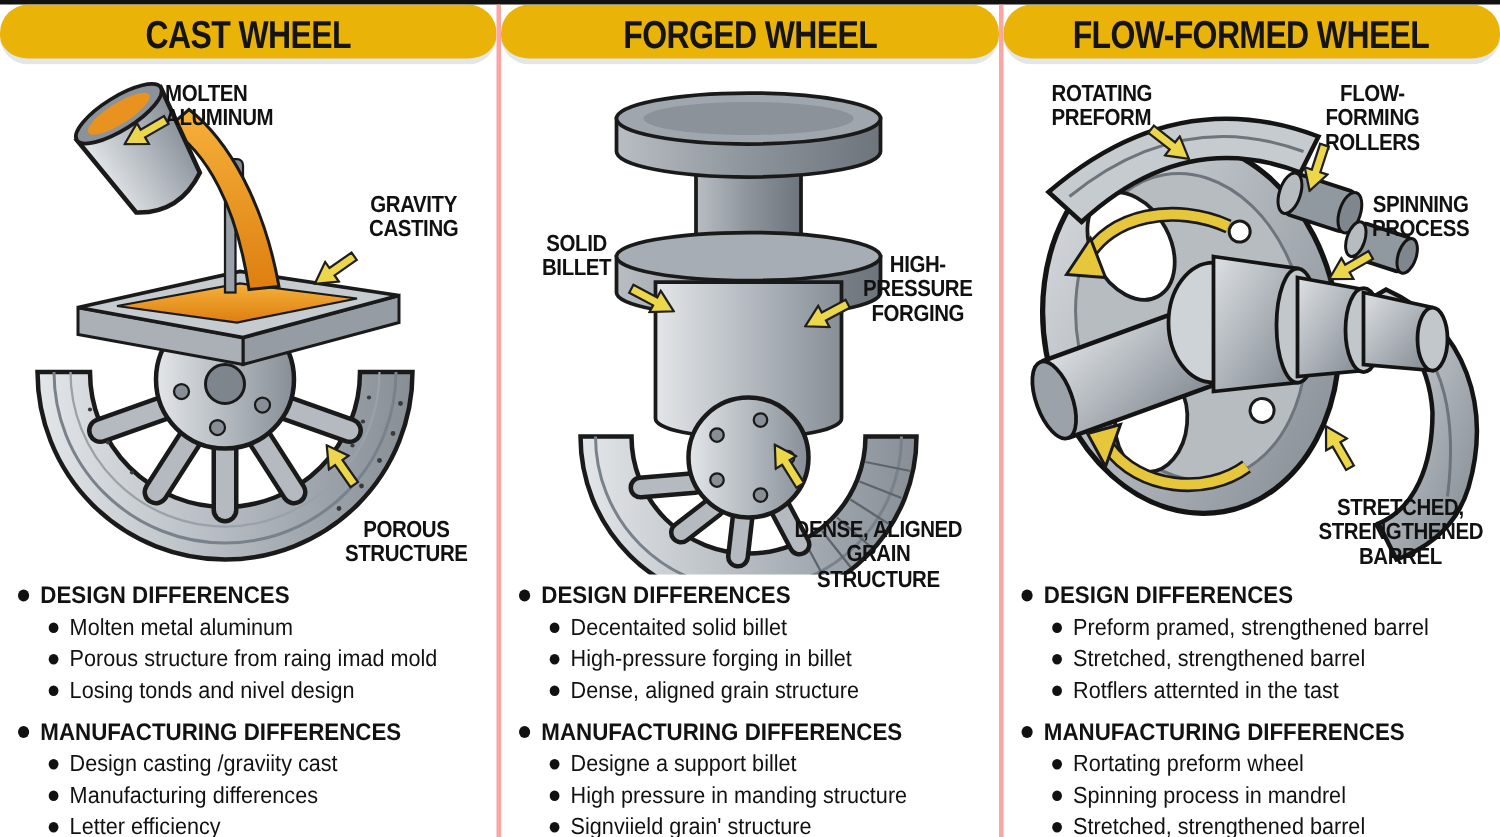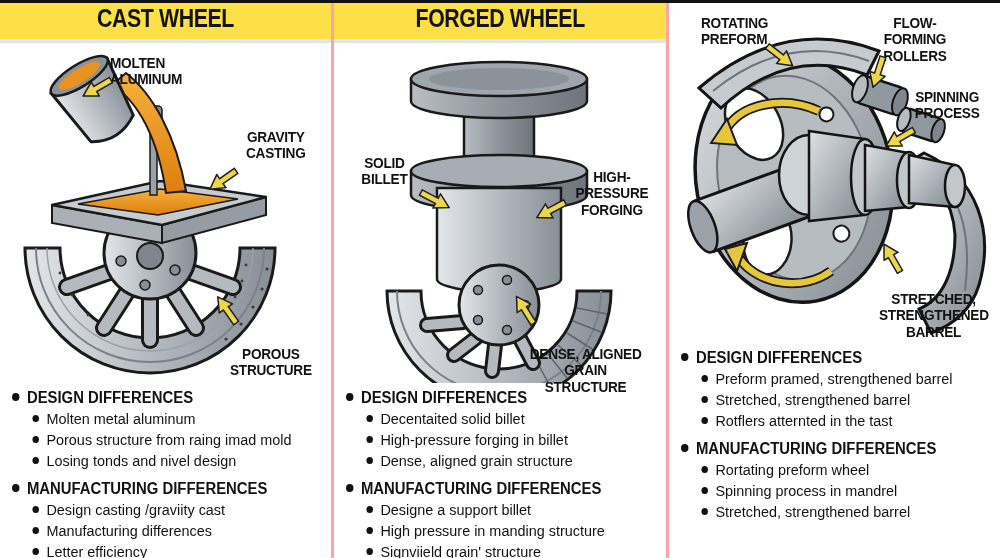--- a/index.html
+++ b/index.html
@@ -4,22 +4,22 @@
 <style>
   html,body{margin:0;padding:0;background:#ffffff;}
   .figure{
     position:relative;width:1000px;height:558px;background:#ffffff;
     font-family:"Liberation Sans","DejaVu Sans",sans-serif;color:#121212;
     border-top:3px solid #111;box-sizing:border-box;overflow:hidden;display:flex;
   }
   .panel{position:relative;flex:1 1 0;overflow:hidden;}
   .panel + .panel{border-left:3px solid #fca5a5;}
   .panel-header{
-    height:36px;background:#fde047;border-bottom:4px solid #e3e6e8;
-    display:flex;align-items:flex-start;justify-content:center;
+    height:36px;background:#eab308;border-bottom:4px solid #e3e6e8;
+    display:flex;align-items:flex-end;justify-content:center;border-radius:19px;
   }
   .panel-title{
     font-weight:700;font-size:26px;letter-spacing:-0.5px;color:#141414;
     transform:scaleX(0.82);white-space:nowrap;
   }
   .content{position:relative;height:410px;}
   .illus{position:absolute;left:0;top:0;}
   .callout{
     position:absolute;font-weight:700;font-size:15.5px;line-height:1.06;
     letter-spacing:-0.3px;white-space:pre-line;color:#111;
@@ -289,20 +289,23 @@
           <div class="item">
               <span class="dot-sm"></span>
               <span>Signviield grain' structure</span>
             </div>
         </div>
       </div>
     </div>
   </div>
 
   <div class="panel">
+    <div class="panel-header">
+      <div class="panel-title">FLOW-FORMED WHEEL</div>
+    </div>
     <div class="content">
 
       <svg class="illus" width="333" height="340" viewBox="0 0 333 340">
         <defs>
           <linearGradient id="p3m" x1="0" y1="0" x2="1" y2="1">
             <stop offset="0" stop-color="#dde0e3"></stop>
               <stop offset="0.5" stop-color="#aeb4ba"></stop>
               <stop offset="1" stop-color="#81888f"></stop>
           </linearGradient>
         </defs>

